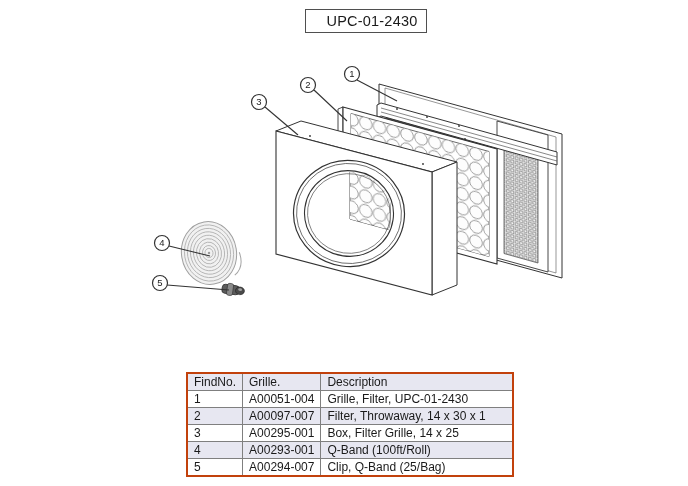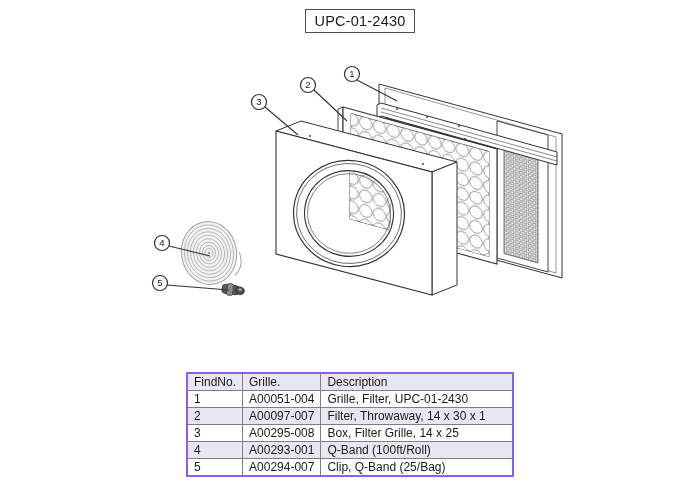--- a/index.html
+++ b/index.html
@@ -1,23 +1,23 @@
 <!DOCTYPE html>
 <html><head>
 <meta charset="utf-8">
 <style>
   html,body{margin:0;padding:0;background:#fff;}
   #page{position:relative;width:688px;height:486px;background:#ffffff;overflow:hidden;
         font-family:"Liberation Sans", sans-serif;color:#1a1a1a;}
   #diagram{position:absolute;left:0;top:0;width:688px;height:486px;}
   #title-box{position:absolute;left:305px;top:9px;width:108px;height:22px;
              border:1.3px solid #4f4f4f;display:flex;align-items:center;justify-content:center;
-             font-size:14.5px;letter-spacing:0.2px;background:#fff;}
+             font-size:14.5px;letter-spacing:0.2px;background:#fff;padding-left:12px;}
   #parts-table-wrap{position:absolute;left:186px;top:372px;}
-  table.parts{border-collapse:collapse;border:2px solid #8b5cf6;background:#fff;
+  table.parts{border-collapse:collapse;border:2px solid #c2410c;background:#fff;
               font-size:12px;line-height:13px;table-layout:fixed;}
   table.parts th, table.parts td{border:1px solid #7f7f7f;padding:1.5px 6px 1.5px 6px;
               text-align:left;font-weight:normal;white-space:nowrap;overflow:hidden;}
   table.parts thead th{background:#e7e7f1;}
   table.parts tbody tr:nth-child(even){background:#e7e7f1;}
   col.c-find{width:53px;} col.c-part{width:69px;} col.c-desc{width:192px;}
   svg text.callout-num{font-family:"Liberation Sans",sans-serif;font-size:9.5px;fill:#222;}
 </style>
 </head>
 <body>
@@ -150,21 +150,21 @@
           <td>A00051-004</td>
           <td>Grille, Filter, UPC-01-2430</td>
         </tr>
         <tr>
           <td>2</td>
           <td>A00097-007</td>
           <td>Filter, Throwaway, 14 x 30 x 1</td>
         </tr>
         <tr>
           <td>3</td>
-          <td>A00295-008</td>
+          <td>A00295-001</td>
           <td>Box, Filter Grille, 14 x 25</td>
         </tr>
         <tr>
           <td>4</td>
           <td>A00293-001</td>
           <td>Q-Band (100ft/Roll)</td>
         </tr>
         <tr>
           <td>5</td>
           <td>A00294-007</td>

